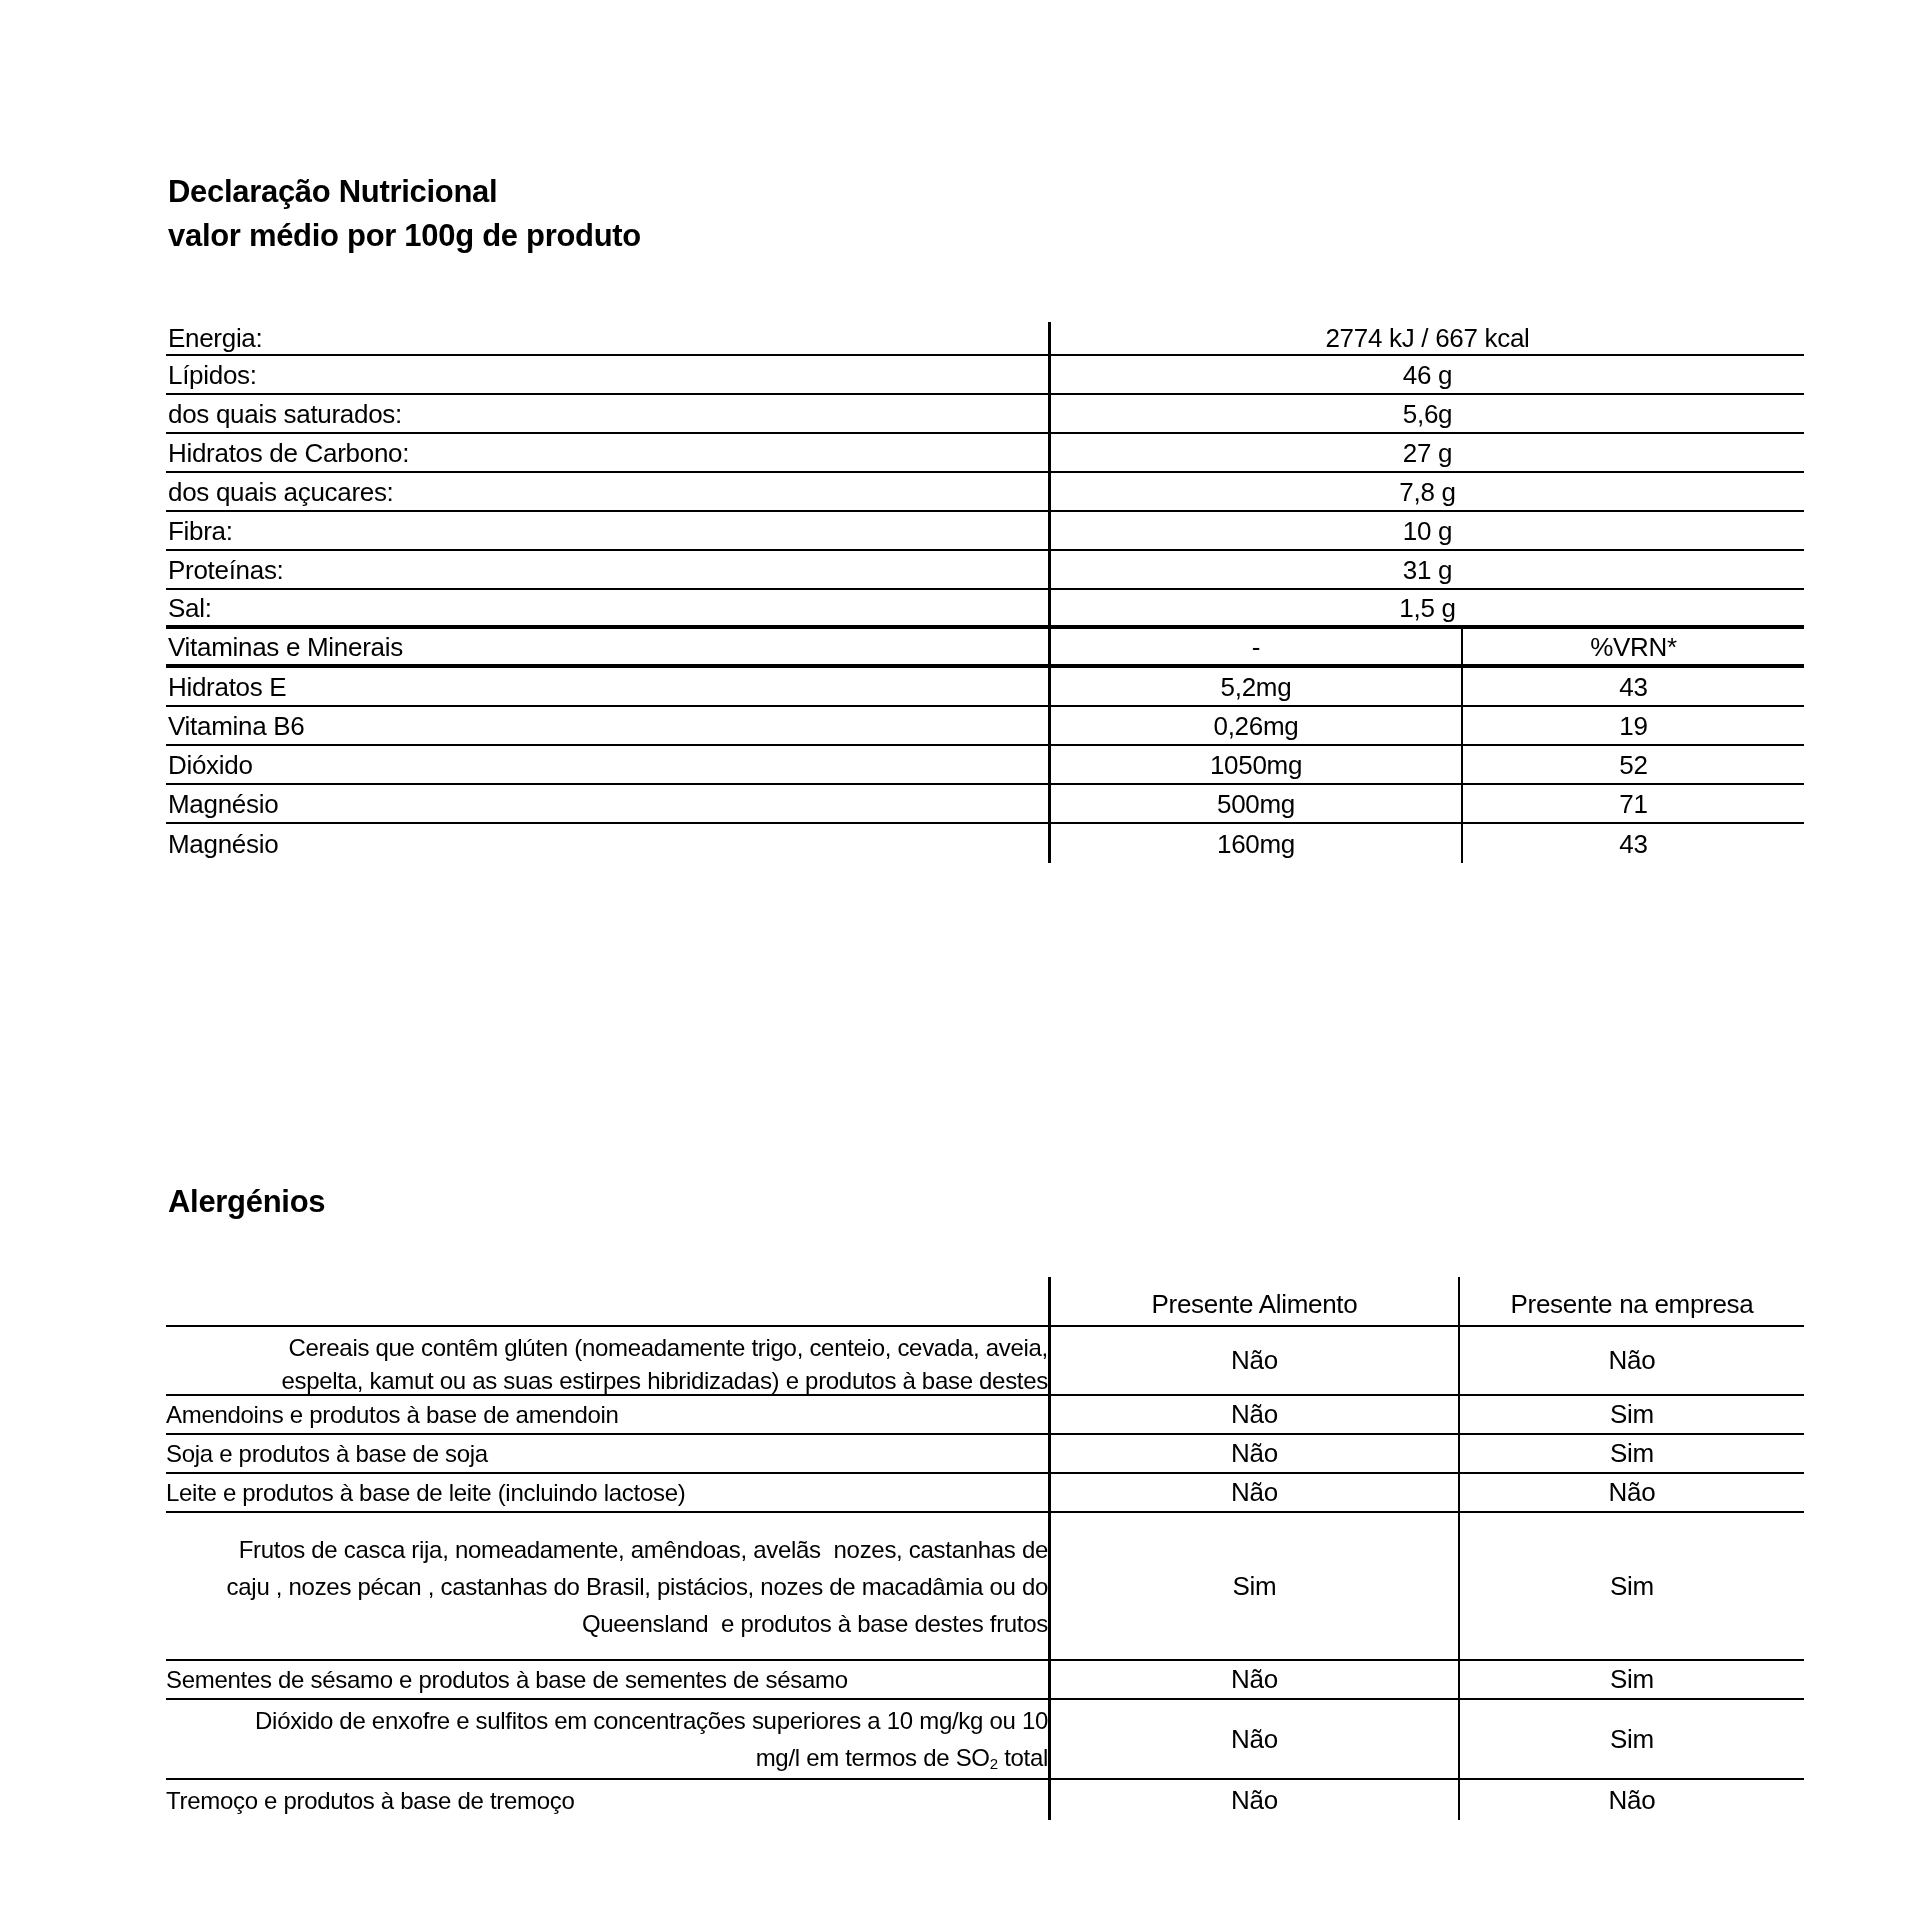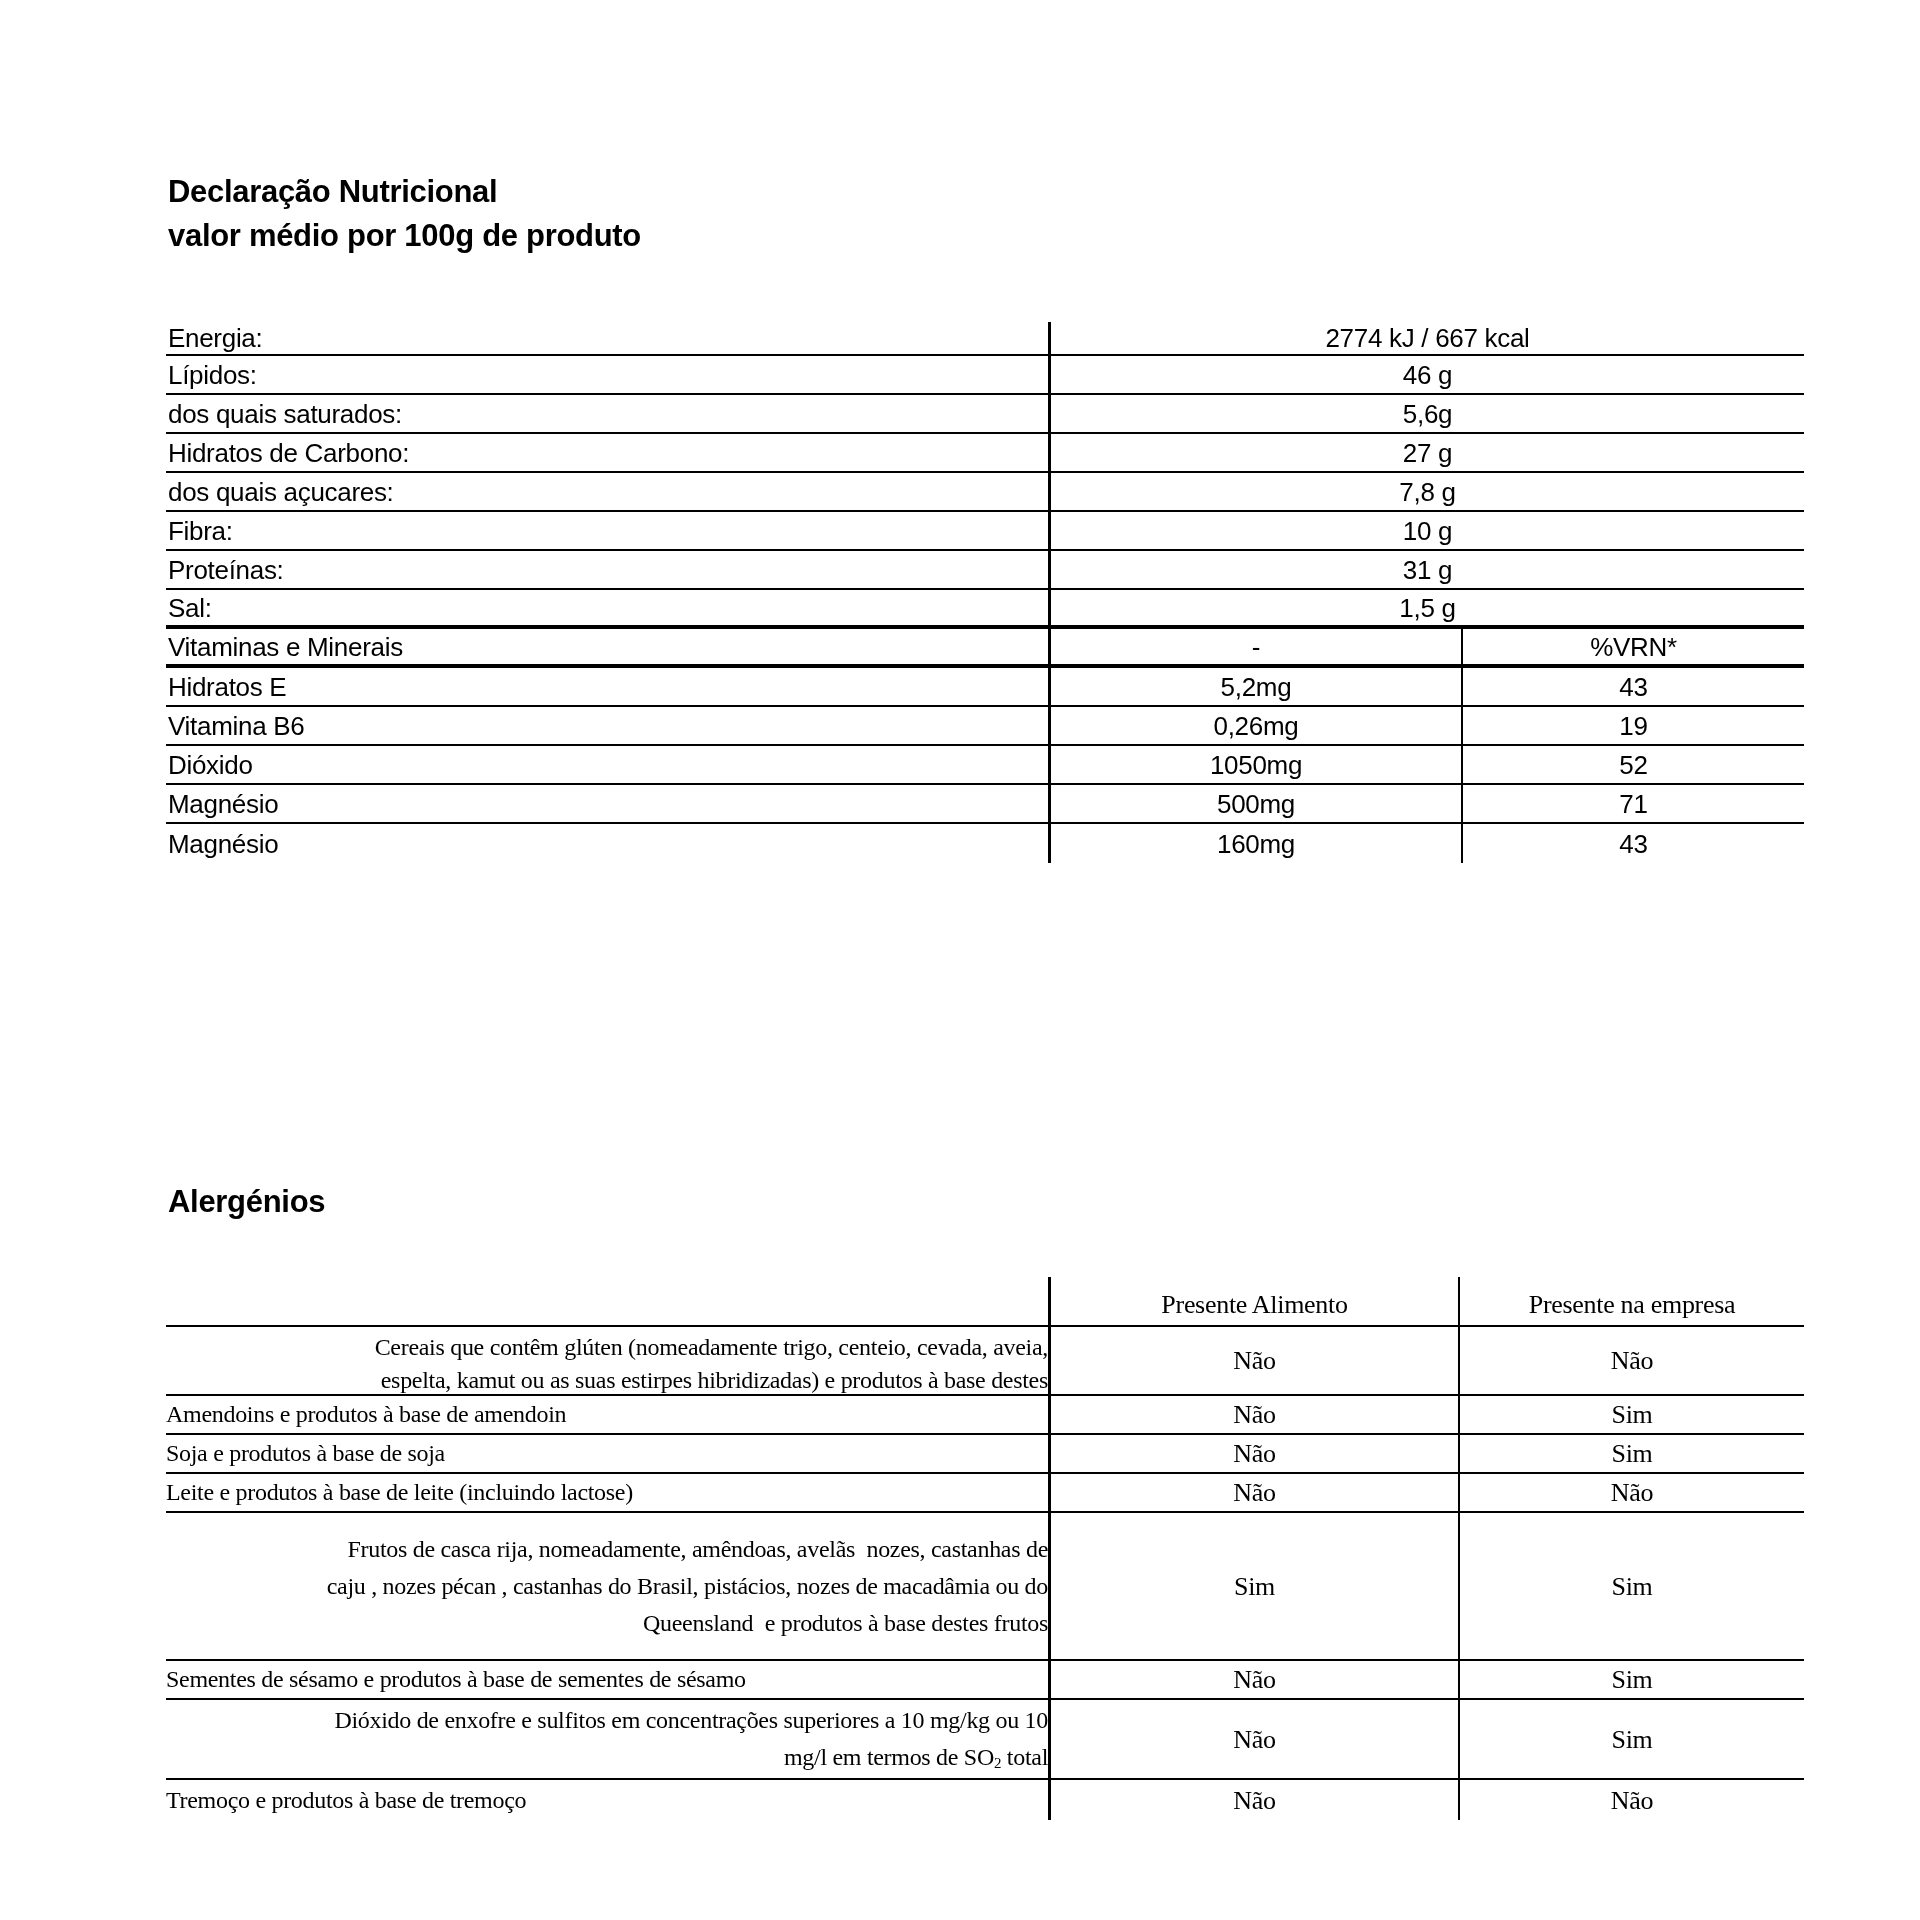--- a/index.html
+++ b/index.html
@@ -28,21 +28,21 @@
   .ncell {
     font-size: 26px; line-height: 34px; height: 100%; display: flex; align-items: center;
     white-space: nowrap; letter-spacing: -0.3px; box-sizing: border-box;
   }
   .nlabel { width: 885px; padding-left: 2px; border-right: 3px solid #000; }
   .nval-span { flex: 1; justify-content: center; }
   .nval-a { width: 412px; justify-content: center; border-right: 2.5px solid #000; }
   .nval-b { flex: 1; justify-content: center; }
 
   
-  .atable { position: absolute; left: 166px; top: 1277px; width: 1638px; font-family: Liberation Serif, serif; }
+  .atable { position: absolute; left: 166px; top: 1277px; width: 1638px; }
   .arow {
     display: flex; border-bottom: 2.5px solid #000; box-sizing: border-box;
   }
   .arow.last { border-bottom: none; }
   .acell {
     font-size: 24px; line-height: 37px; box-sizing: border-box;
     display: flex; align-items: center; letter-spacing: -0.3px;
   }
   .alabel { width: 885px; padding-left: 0px; border-right: 3px solid #000; }
   .alabel.wrap { display: block; padding-top: 2px; text-align: right; }

